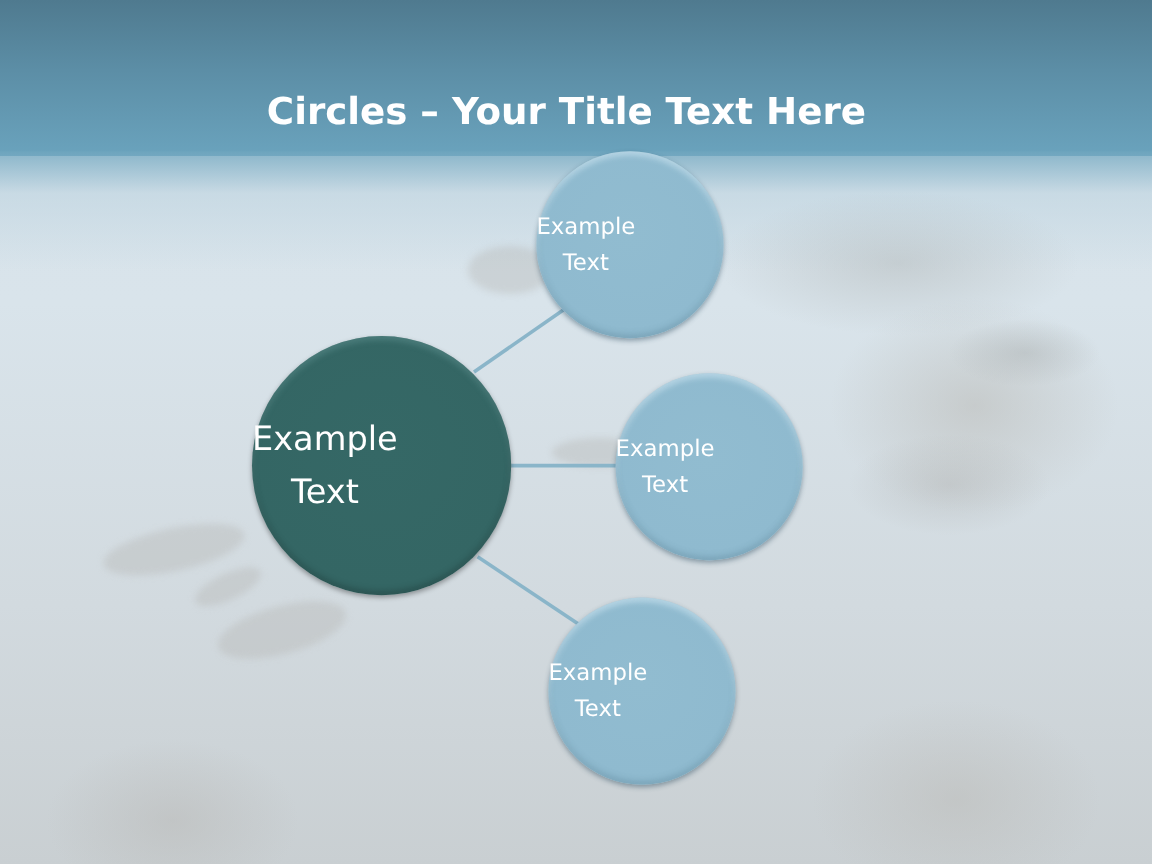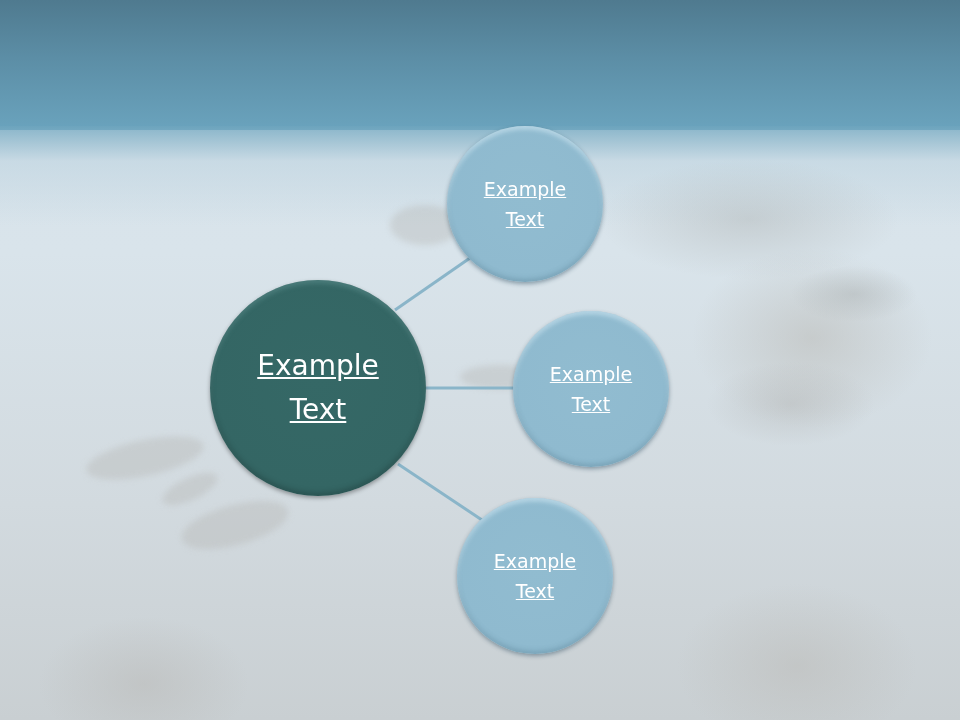--- a/index.html
+++ b/index.html
@@ -40,22 +40,22 @@
   }
   .title {
     position: absolute; left: 0; top: 54px; width: 944px; text-align: center;
     color: #ffffff; font-size: 31px; letter-spacing: 0px;
     font-family: "DejaVu Sans", sans-serif;
   }
   .title .bold { font-weight: bold; }
   .connectors { position: absolute; left: 0; top: 0; width: 960px; height: 720px; }
   .circle {
     position: absolute; border-radius: 50%;
-    display: flex; align-items: center; justify-content: center; text-align: center;
-    color: #ffffff; box-sizing: border-box; text-decoration: underline;
+    display: flex; align-items: center; justify-content: flex-start; text-align: center;
+    color: #ffffff; box-sizing: border-box;
   }
   .circle.center {
     left: 210px; top: 280px; width: 216px; height: 216px;
     background: radial-gradient(circle at 50% 45%, #356866 0%, #346664 70%, #2f5e5c 92%, #4a7c7b 100%);
     box-shadow: 0 2px 4px rgba(0,0,0,0.35), inset 0 -3px 6px rgba(0,0,0,0.2), inset 0 3px 5px rgba(120,170,170,0.4);
     font-size: 28px; line-height: 44px;
   }
   .circle.sat {
     width: 156px; height: 156px;
     background: radial-gradient(circle at 50% 45%, #91bcd0 0%, #8fbacf 70%, #86b1c6 90%, #b2d3e2 100%);
@@ -71,20 +71,23 @@
   <div class="sky"></div>
   <div class="horizon"></div>
   <div class="rocks-right"></div>
   <div class="rocks-bottom"></div>
   <div class="pebble" style="left:85px;top:440px;width:120px;height:36px;transform:rotate(-12deg);"></div>
   <div class="pebble" style="left:160px;top:478px;width:60px;height:22px;transform:rotate(-25deg);"></div>
   <div class="pebble" style="left:180px;top:505px;width:110px;height:40px;transform:rotate(-15deg);"></div>
   <div class="pebble" style="left:460px;top:365px;width:80px;height:24px;"></div>
   <div class="pebble" style="left:390px;top:205px;width:70px;height:40px;"></div>
 
+  <h1 class="title">
+    <span class="bold">Circles</span><span> – Your Title Text Here</span>
+  </h1>
 
   <svg class="connectors" viewBox="0 0 960 720">
     <line x1="395" y1="310" x2="470" y2="258" stroke="#8ab5c9" stroke-width="3"></line>
     <line x1="426" y1="388" x2="514" y2="388" stroke="#8ab5c9" stroke-width="3"></line>
     <line x1="398" y1="464" x2="482" y2="520" stroke="#8ab5c9" stroke-width="3"></line>
   </svg>
 
   <div class="circle center">
     <div>
       <span class="label">Example</span>

